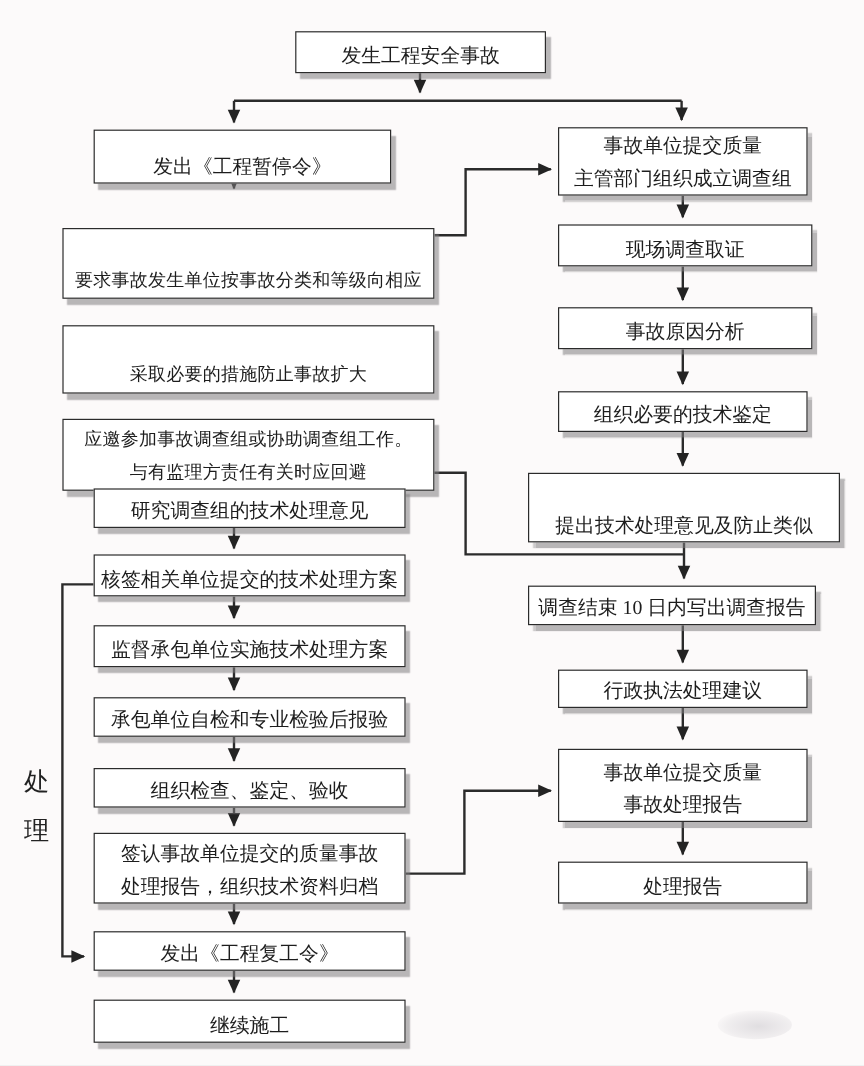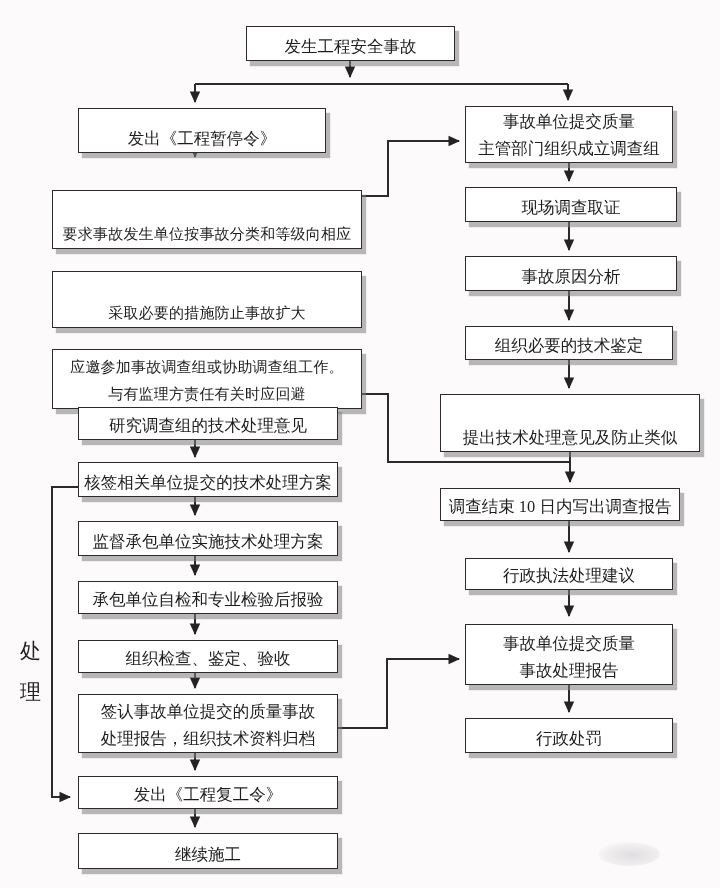--- a/index.html
+++ b/index.html
@@ -168,21 +168,21 @@
   <div class="node" style="left:465px;top:558px;width:208px;height:32px">
     <span class="ln">行政执法处理建议</span>
   </div>
 
   <div class="node two" style="left:465px;top:624px;width:208px;height:61px">
     <span class="ln">事故单位提交质量</span>
     <span class="ln">事故处理报告</span>
   </div>
 
   <div class="node" style="left:465px;top:718px;width:208px;height:35px">
-    <span class="ln">行政处罚</span>
+    <span class="ln">处理报告</span>
   </div>
 
   <div class="side-label">
     <span>处</span>
     <span>理</span>
   </div>
 
   <div class="watermark"></div>
 
 </div>

